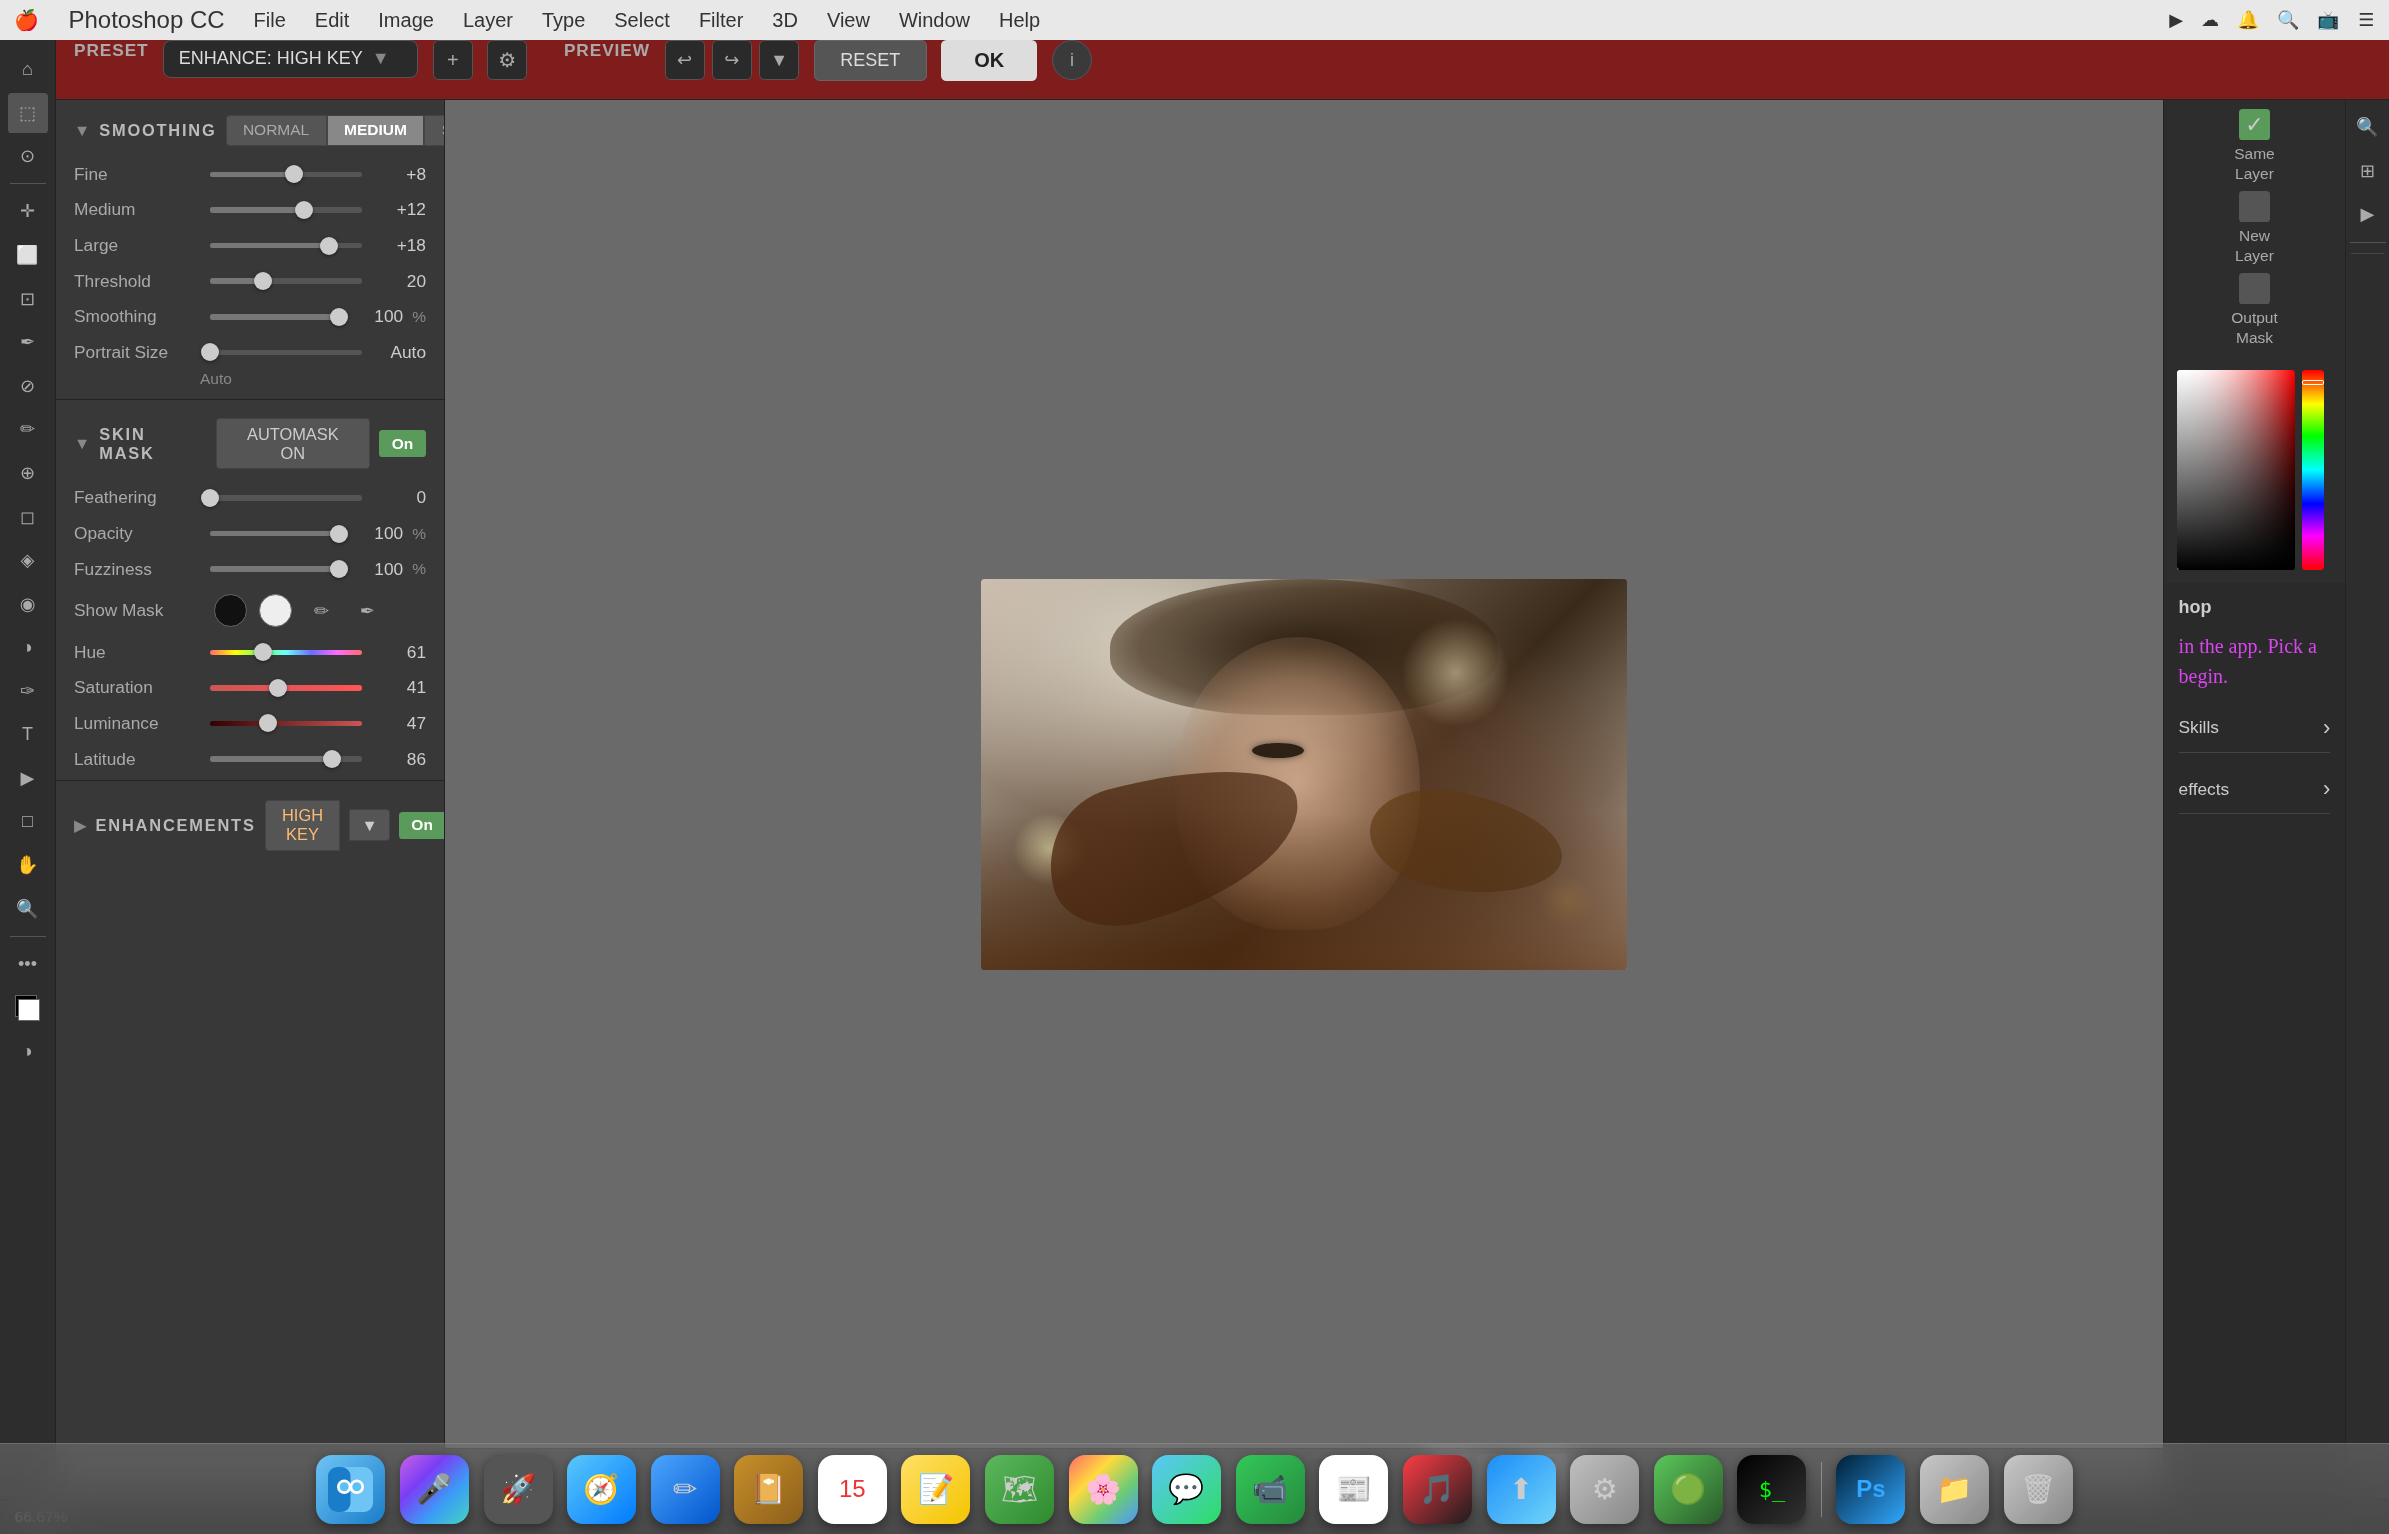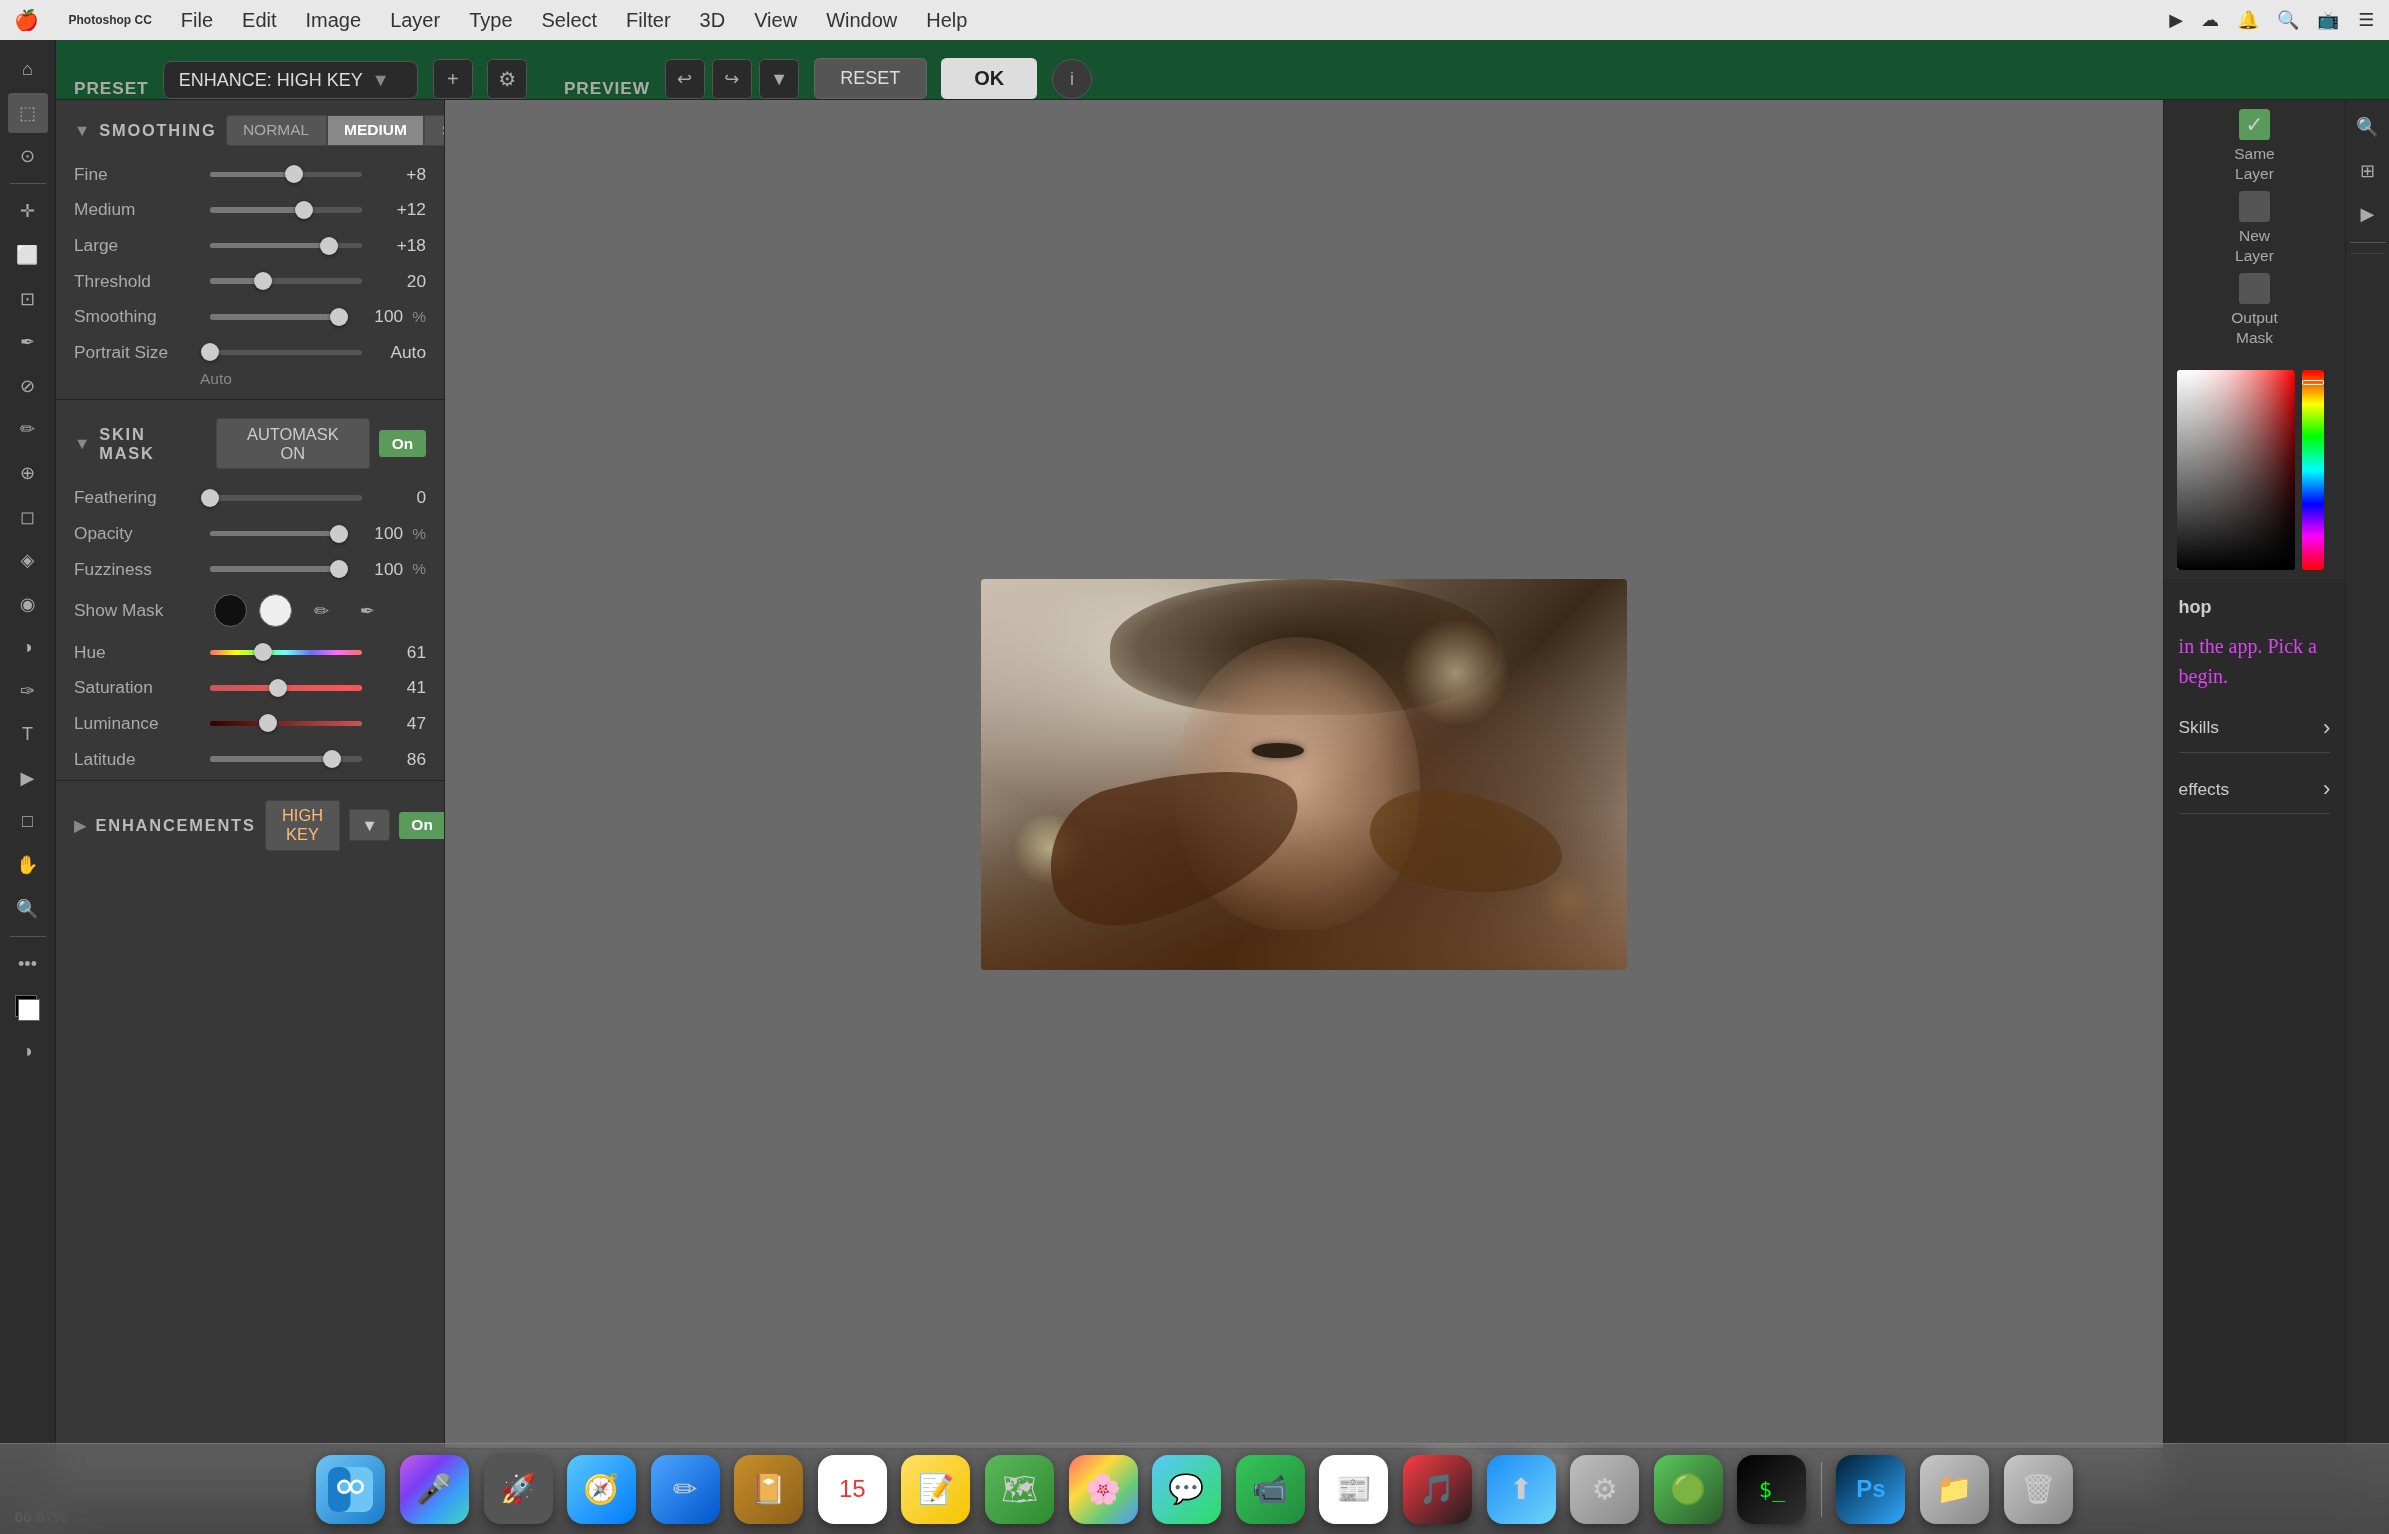--- a/index.html
+++ b/index.html
@@ -22,23 +22,23 @@
       padding: 0 14.6px;
       gap: 29px;
       position: relative;
       z-index: 100;
     }
     .menu-bar .apple-logo {
       font-size: 20px;
       color: #333;
     }
     .menu-bar .app-name {
-      font-weight: 700;
+      font-weight: 400;
       color: #333;
-      font-size: 12px;
+      font-size: 24px;
     }
     .menu-bar .menu-item {
       font-size: 20px;
       color: #333;
       cursor: pointer;
     }
     .menu-bar-right {
       margin-left: auto;
       display: flex;
       gap: 18px;
@@ -119,24 +119,24 @@
 
     
     .plugin-content {
       display: flex;
       flex: 1;
       flex-direction: column;
     }
 
     
     .plugin-topbar {
-      background: #14532d;
+      background: #7f1d1d;
       height: 60px;
       display: flex;
-      align-items: flex-end;
+      align-items: flex-start;
       padding: 0 18px;
       gap: 14.6px;
       border-bottom: 0.9px solid #222;
     }
     .preset-label {
       font-size: 17.3px;
       color: #aaa;
       font-weight: 600;
       letter-spacing: 0.9px;
     }

